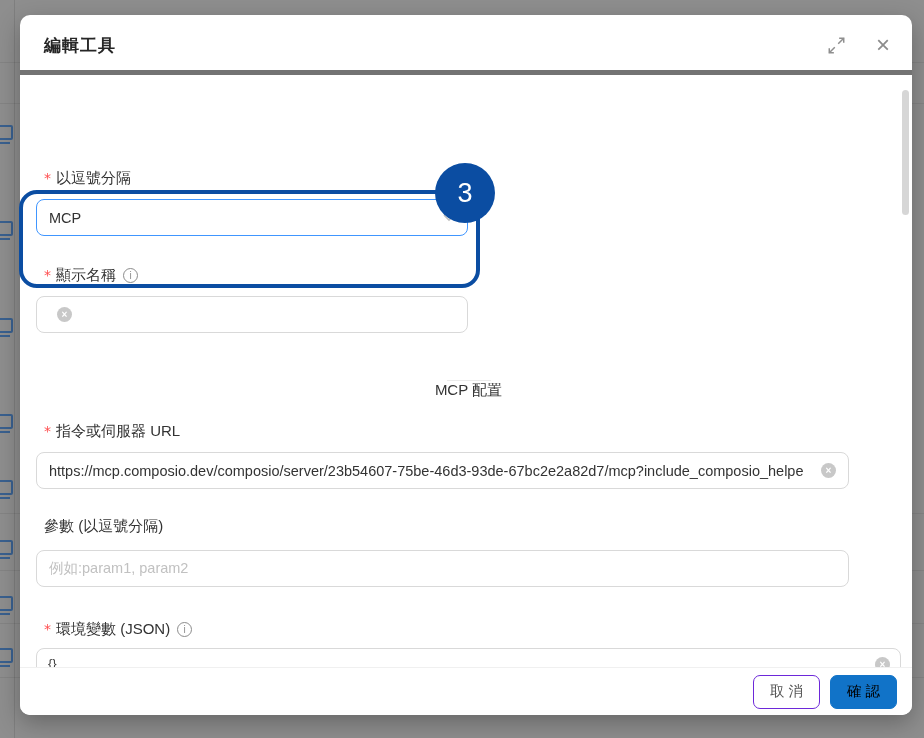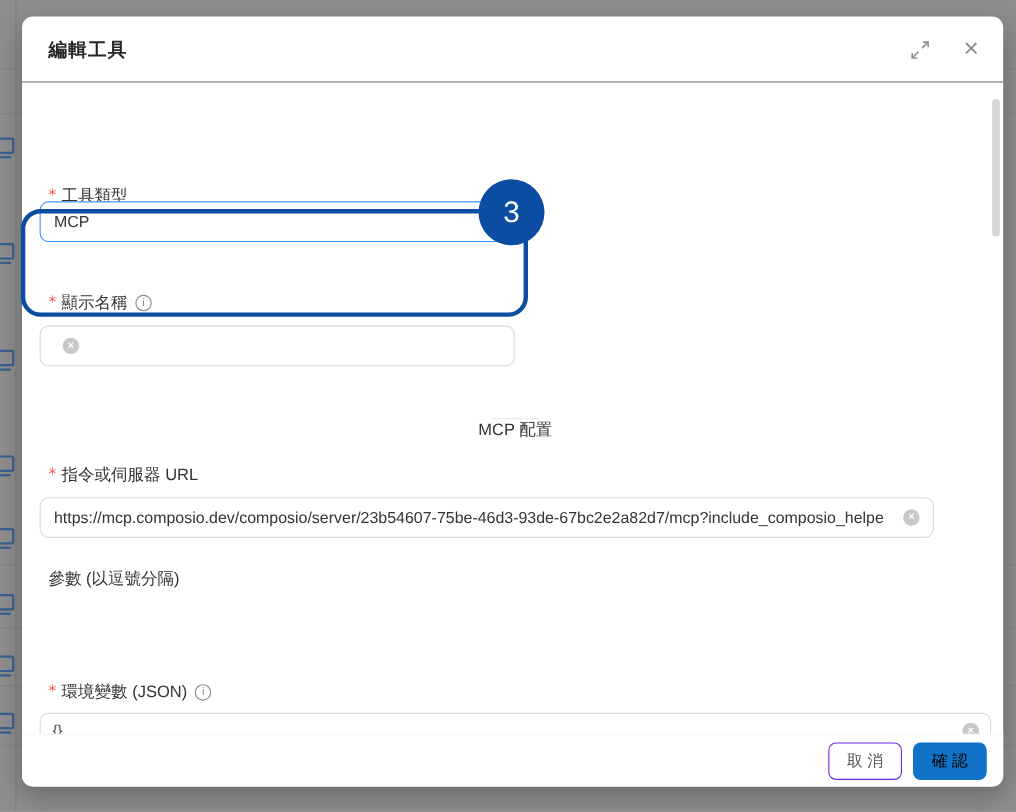--- a/index.html
+++ b/index.html
@@ -18,21 +18,21 @@
   }
   .bg-icon::after {
     content:''; position:absolute; left:4px; bottom:-6px; width:11px; height:2px; background:#39608f;
   }
   
   .modal {
     position:absolute; left:20px; top:15px; width:892px; height:700px;
     background:#ffffff; border-radius:10px; z-index:2;
     box-shadow:0 8px 24px rgba(0,0,0,0.28);
   }
-  .modal-header { position:absolute; top:0; left:0; right:0; height:60px; border-bottom:1px solid #737373; }
+  .modal-header { position:absolute; top:0; left:0; right:0; height:60px; border-bottom:5px solid #737373; }
   .modal-title {
     position:absolute; left:24px; top:0; height:60px; display:flex; align-items:center;
     font-size:17px; font-weight:700; color:#262626; letter-spacing:1px;
   }
   .header-actions { position:absolute; right:18px; top:0; height:60px; display:flex; align-items:center; gap:25px; }
   .icon-btn { display:flex; align-items:center; justify-content:center; width:22px; height:22px; cursor:pointer; color:#8f8f8f; }
   .icon-btn.close { font-size:24px; line-height:1; color:#8c8c8c; font-weight:400; }
   
   .modal-body { position:absolute; top:60px; left:0; right:0; height:592px; overflow:hidden; }
   .label-row { position:absolute; left:24px; display:flex; align-items:center; font-size:15px; color:#333333; height:22px; }
@@ -94,21 +94,21 @@
   .annotation-box {
     position:absolute; left:-1px; top:175px; width:461px; height:98px;
     border:4px solid #0b4da2; border-radius:18px; z-index:10; pointer-events:none;
   }
   .annotation-badge {
     position:absolute; left:415px; top:148px; width:60px; height:60px; border-radius:50%;
     background:#0b4da2; color:#ffffff; font-size:27px;
     display:flex; align-items:center; justify-content:center; z-index:11; pointer-events:none;
   }
   
-  .lbl-tool-type { top:92px; }   .ctl-tool-type { top:108px; }
+  .lbl-tool-type { top:92px; }   .ctl-tool-type { top:124px; }
   .lbl-display   { top:189px; }  .ctl-display   { top:221px; }
   .sec-mcp       { top:305px; }
   .lbl-url       { top:345px; }  .ctl-url       { top:377px; }
   .lbl-params    { top:440px; }  .ctl-params    { top:475px; }
   .lbl-env       { top:543px; }  .ctl-env       { top:573px; }
 </style>
 </head>
 <body>
 
 <div class="backdrop">
@@ -143,21 +143,21 @@
         </svg>
       </span>
       <span class="icon-btn close">×</span>
     </div>
   </div>
 
   <div class="modal-body">
 
     <div class="label-row lbl-tool-type">
       <span class="req">*</span>
-      <span>工具類型</span>
+      <span>以逗號分隔</span>
     </div>
     <div class="control half select-control ctl-tool-type">
       <span class="value">MCP</span>
       <span class="chevron-icon">
         <svg width="12" height="8" viewBox="0 0 12 8" fill="none" stroke="#bfbfbf" stroke-width="1.5">
           <polyline points="1,1 6,6.2 11,1"></polyline>
         </svg>
       </span>
     </div>
 
@@ -181,20 +181,23 @@
       <span>指令或伺服器 URL</span>
     </div>
     <div class="control full ctl-url">
       <span class="value">https://mcp.composio.dev/composio/server/23b54607-75be-46d3-93de-67bc2e2a82d7/mcp?include_composio_helpe</span>
       <span class="clear-icon">×</span>
     </div>
 
     <div class="label-row lbl-params">
       <span>參數 (以逗號分隔)</span>
     </div>
+    <div class="control full ctl-params">
+      <span class="value placeholder">例如:param1, param2</span>
+    </div>
 
     <div class="label-row lbl-env">
       <span class="req">*</span>
       <span>環境變數 (JSON)</span>
       <span class="info-icon">i</span>
     </div>
     <div class="textarea-control ctl-env">
       <span>{}</span>
       <span class="clear-icon">×</span>
     </div>

